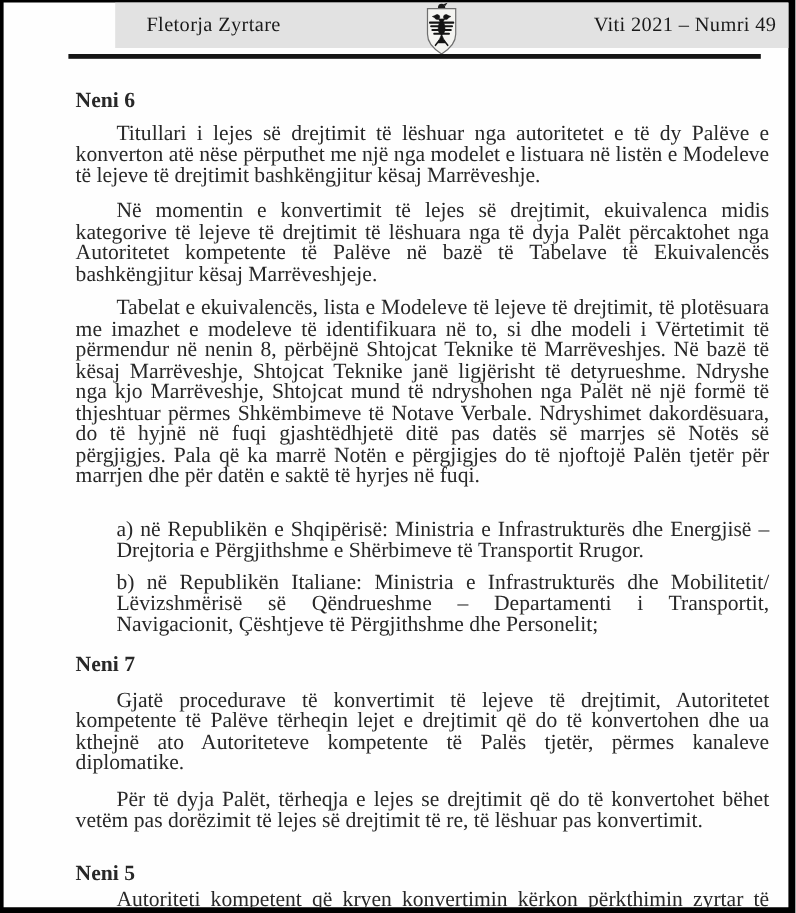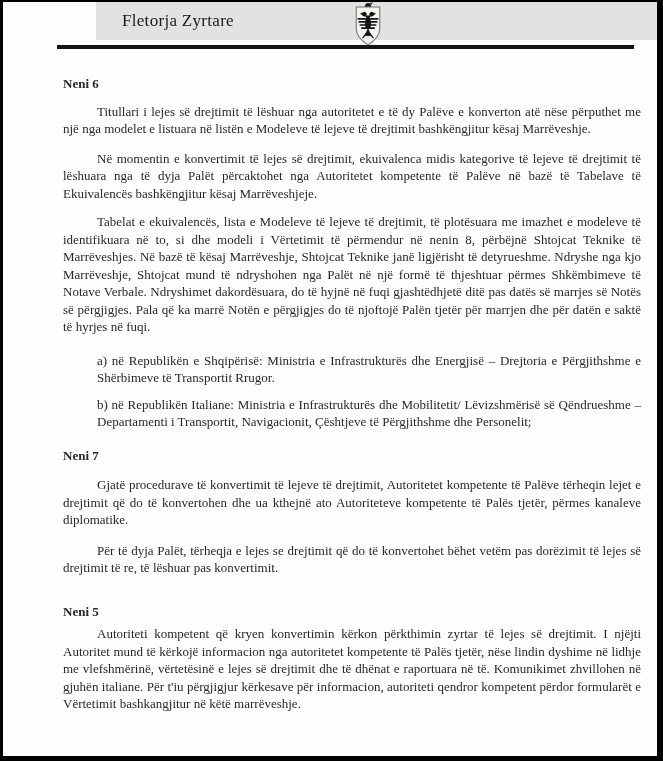--- a/index.html
+++ b/index.html
@@ -25,37 +25,38 @@
     position:absolute;left:54px;top:43px;width:577px;height:4px;
     background:var(--rule_color,#151515);
   }
   .emblem{
     position:absolute;left:255px;top:0;width:34px;height:44px;
   }
   .body{
     position:absolute;left:60px;top:47px;width:578px;
   }
   .body p{
-    margin:0;font-size:13px;line-height:17.5px;text-align:justify;
+    margin:0;font-size:18px;line-height:17.5px;text-align:justify;
     color:#282828;
   }
   .body p.ind{text-indent:34px;}
   .body p.listitem{margin-left:34px;}
   .neni{
     margin:0;text-align:center;font-size:13.5px;font-weight:bold;
     color:#1c1c1c;line-height:18px;
   }
 </style>
 </head>
 <body>
 
 <div class="page">
 
   <div class="header-band">
     <span>Fletorja Zyrtare</span>
+    <span>Viti 2021 – Numri 49</span>
     <div class="emblem">
       <svg viewBox="0 0 60 90" width="34" height="46" aria-hidden="true">
 
         <path d="M24 9 Q24 2 30 2 Q36 2 36 9 L36 11 L24 11 Z" fill="#1b1b1b"></path>
         <path d="M33 3 L40 0 L36 6 Z" fill="#1b1b1b"></path>
 
         <path d="M7 10 H53 V52 Q53 70 30 84 Q7 70 7 52 Z" fill="#f4f4f1" stroke="#6f6f6f" stroke-width="2"></path>
 
         <g fill="#141414" stroke="#141414">
           <circle cx="23" cy="24" r="4"></circle>
@@ -74,21 +75,21 @@
   </div>
 
   <div class="header-rule"></div>
 
   <div class="body">
 
     <p class="neni" style="margin-top:26px">Neni 6</p>
     <p class="ind" style="margin-top:10px">Titullari i lejes së drejtimit të lëshuar nga autoritetet e të dy Palëve e konverton atë nëse përputhet me një nga modelet e listuara në listën e Modeleve të lejeve të drejtimit bashkëngjitur kësaj Marrëveshje.</p>
     <p class="ind" style="margin-top:12px">Në momentin e konvertimit të lejes së drejtimit, ekuivalenca midis kategorive të lejeve të drejtimit të lëshuara nga të dyja Palët përcaktohet nga Autoritetet kompetente të Palëve në bazë të Tabelave të Ekuivalencës bashkëngjitur kësaj Marrëveshjeje.</p>
     <p class="ind" style="margin-top:11px">Tabelat e ekuivalencës, lista e Modeleve të lejeve të drejtimit, të plotësuara me imazhet e modeleve të identifikuara në to, si dhe modeli i Vërtetimit të përmendur në nenin 8, përbëjnë Shtojcat Teknike të Marrëveshjes. Në bazë të kësaj Marrëveshje, Shtojcat Teknike janë ligjërisht të detyrueshme. Ndryshe nga kjo Marrëveshje, Shtojcat mund të ndryshohen nga Palët në një formë të thjeshtuar përmes Shkëmbimeve të Notave Verbale. Ndryshimet dakordësuara, do të hyjnë në fuqi gjashtëdhjetë ditë pas datës së marrjes së Notës së përgjigjes. Pala që ka marrë Notën e përgjigjes do të njoftojë Palën tjetër për marrjen dhe për datën e saktë të hyrjes në fuqi.</p>
-    <p class="listitem" style="margin-top:16px">a) në Republikën e Shqipërisë: Ministria e Infrastrukturës dhe Energjisë – Drejtoria e Përgjithshme e Shërbimeve të Transportit Rrugor.</p>
+    <p class="listitem" style="margin-top:27px">a) në Republikën e Shqipërisë: Ministria e Infrastrukturës dhe Energjisë – Drejtoria e Përgjithshme e Shërbimeve të Transportit Rrugor.</p>
     <p class="listitem" style="margin-top:9px">b) në Republikën Italiane: Ministria e Infrastrukturës dhe Mobilitetit/ Lëvizshmërisë së Qëndrueshme – Departamenti i Transportit, Navigacionit, Çështjeve të Përgjithshme dhe Personelit;</p>
 
     <p class="neni" style="margin-top:16px">Neni 7</p>
     <p class="ind" style="margin-top:12px">Gjatë procedurave të konvertimit të lejeve të drejtimit, Autoritetet kompetente të Palëve tërheqin lejet e drejtimit që do të konvertohen dhe ua kthejnë ato Autoriteteve kompetente të Palës tjetër, përmes kanaleve diplomatike.</p>
     <p class="ind" style="margin-top:13px">Për të dyja Palët, tërheqja e lejes se drejtimit që do të konvertohet bëhet vetëm pas dorëzimit të lejes së drejtimit të re, të lëshuar pas konvertimit.</p>
 
     <p class="neni" style="margin-top:26px">Neni 5</p>
     <p class="ind" style="margin-top:5px">Autoriteti kompetent që kryen konvertimin kërkon përkthimin zyrtar të lejes së drejtimit. I njëjti Autoritet mund të kërkojë informacion nga autoritetet kompetente të Palës tjetër, nëse lindin dyshime në lidhje me vlefshmërinë, vërtetësinë e lejes së drejtimit dhe të dhënat e raportuara në të. Komunikimet zhvillohen në gjuhën italiane. Për t'iu përgjigjur kërkesave për informacion, autoriteti qendror kompetent përdor formularët e Vërtetimit bashkangjitur në këtë marrëveshje.</p>
 
   </div>

